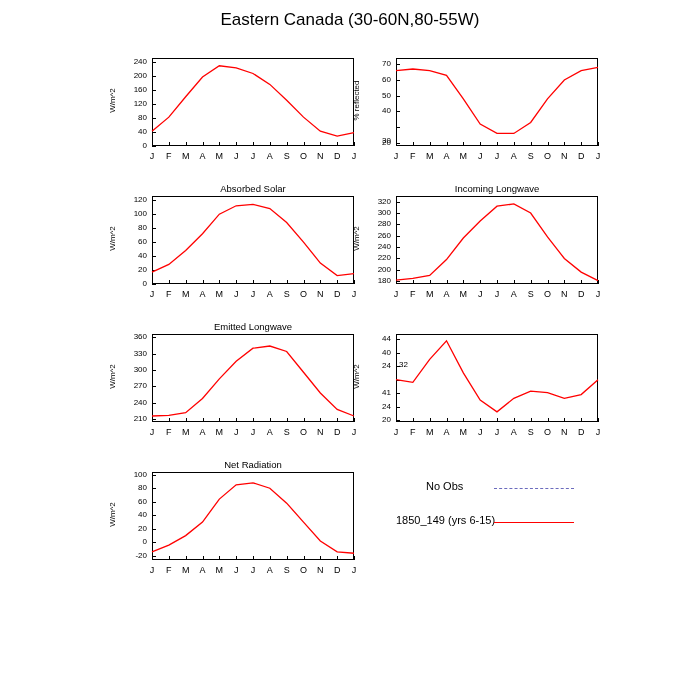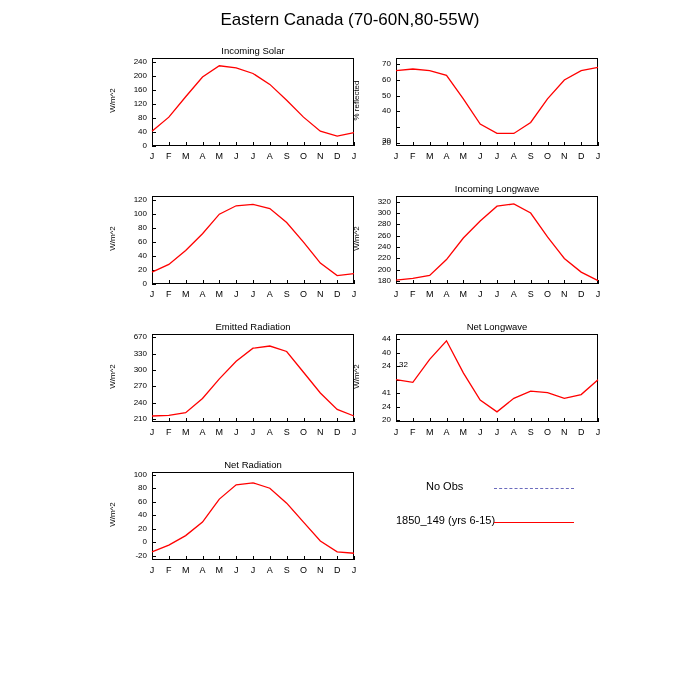--- a/index.html
+++ b/index.html
@@ -13,25 +13,24 @@
   .xtick{position:absolute;font-size:9px;color:#000;text-align:center;white-space:nowrap;}
   .tickmark{position:absolute;background:#000;}
   svg{position:absolute;left:0;top:0;overflow:visible;}
   #legend{position:absolute;}
   .leg-label{position:absolute;font-size:11px;color:#000;white-space:nowrap;}
   .leg-line{position:absolute;height:0;border-top:1.6px solid;}
 </style>
 </head>
 <body>
 
-<div id="title">Eastern Canada (70-60N,80-55W)</div>
+<div id="title">Eastern Canada (30-60N,80-55W)</div>
 
 <div id="panels">
     <div class="panel" style="left: 152px; top: 58px; width: 202px; height: 88px;">
-      <div class="plot-title">Incoming Solar</div>
       <div class="frame" style="width: 202px; height: 88px;"></div>
       <div class="ytick" style="left: -36px; width: 31px; top: 83px;">0</div>
       <div class="tickmark" style="left: 0px; top: 88px; width: 4px; height: 1px;"></div>
       <div class="ytick" style="left: -36px; width: 31px; top: 68.92px;">40</div>
       <div class="tickmark" style="left: 0px; top: 73.92px; width: 4px; height: 1px;"></div>
       <div class="ytick" style="left: -36px; width: 31px; top: 54.84px;">80</div>
       <div class="tickmark" style="left: 0px; top: 59.84px; width: 4px; height: 1px;"></div>
       <div class="ytick" style="left: -36px; width: 31px; top: 40.76px;">120</div>
       <div class="tickmark" style="left: 0px; top: 45.76px; width: 4px; height: 1px;"></div>
       <div class="ytick" style="left: -36px; width: 31px; top: 26.68px;">160</div>
@@ -110,20 +109,21 @@
       <div class="xtick" style="left: 177.167px; width: 16px; top: 93px;">D</div>
       <div class="tickmark" style="left: 185.167px; top: 84px; width: 1px; height: 4px;"></div>
       <div class="xtick" style="left: 194px; width: 16px; top: 93px;">J</div>
       <div class="tickmark" style="left: 202px; top: 84px; width: 1px; height: 4px;"></div>
       <div class="ylabel" style="left: -62px; top: 38px; width: 44px; text-align: center; transform: rotate(-90deg);">% reflected</div>
       <svg width="202" height="88">
         <polyline points="0,12.57142857142857 16.833333333333332,11 33.666666666666664,12.57142857142857 50.5,17.285714285714278 67.33333333333333,40.85714285714286 84.16666666666667,66 101,75.42857142857143 117.83333333333334,75.42857142857143 134.66666666666666,64.42857142857143 151.5,40.85714285714286 168.33333333333334,22 185.16666666666666,12.57142857142857 202,9.42857142857143" fill="none" stroke="#ff0000" stroke-width="1.3"></polyline>
       </svg>
     </div>
     <div class="panel" style="left: 152px; top: 196px; width: 202px; height: 88px;">
+      <div class="plot-title">Absorbed Solar</div>
       <div class="frame" style="width: 202px; height: 88px;"></div>
       <div class="ytick" style="left: -36px; width: 31px; top: 83px;">0</div>
       <div class="tickmark" style="left: 0px; top: 88px; width: 4px; height: 1px;"></div>
       <div class="ytick" style="left: -36px; width: 31px; top: 69.0317px;">20</div>
       <div class="tickmark" style="left: 0px; top: 74.0317px; width: 4px; height: 1px;"></div>
       <div class="ytick" style="left: -36px; width: 31px; top: 55.0635px;">40</div>
       <div class="tickmark" style="left: 0px; top: 60.0635px; width: 4px; height: 1px;"></div>
       <div class="ytick" style="left: -36px; width: 31px; top: 41.0952px;">60</div>
       <div class="tickmark" style="left: 0px; top: 46.0952px; width: 4px; height: 1px;"></div>
       <div class="ytick" style="left: -36px; width: 31px; top: 27.127px;">80</div>
@@ -207,33 +207,33 @@
       <div class="xtick" style="left: 177.167px; width: 16px; top: 93px;">D</div>
       <div class="tickmark" style="left: 185.167px; top: 84px; width: 1px; height: 4px;"></div>
       <div class="xtick" style="left: 194px; width: 16px; top: 93px;">J</div>
       <div class="tickmark" style="left: 202px; top: 84px; width: 1px; height: 4px;"></div>
       <div class="ylabel" style="left: -62px; top: 38px; width: 44px; text-align: center; transform: rotate(-90deg);">W/m^2</div>
       <svg width="202" height="88">
         <polyline points="0,84.02580645161291 16.833333333333332,82.3225806451613 33.666666666666664,79.48387096774194 50.5,63.587096774193554 67.33333333333333,42.012903225806454 84.16666666666667,24.98064516129032 101,10.219354838709677 117.83333333333334,7.948387096774198 134.66666666666666,17.032258064516128 151.5,40.87741935483871 168.33333333333334,62.45161290322581 185.16666666666666,76.07741935483871 202,84.59354838709677" fill="none" stroke="#ff0000" stroke-width="1.3"></polyline>
       </svg>
     </div>
     <div class="panel" style="left: 152px; top: 334px; width: 202px; height: 88px;">
-      <div class="plot-title">Emitted Radiation</div>
+      <div class="plot-title">Emitted Longwave</div>
       <div class="frame" style="width: 202px; height: 88px;"></div>
       <div class="ytick" style="left: -36px; width: 31px; top: 80.2671px;">210</div>
       <div class="tickmark" style="left: 0px; top: 85.2671px; width: 4px; height: 1px;"></div>
       <div class="ytick" style="left: -36px; width: 31px; top: 63.8696px;">240</div>
       <div class="tickmark" style="left: 0px; top: 68.8696px; width: 4px; height: 1px;"></div>
       <div class="ytick" style="left: -36px; width: 31px; top: 47.472px; text-align: right;">270</div>
       <div class="tickmark" style="left: 0px; top: 52.472px; width: 4px; height: 1px;"></div>
       <div class="ytick" style="left: -36px; width: 31px; top: 31.0745px;">300</div>
       <div class="tickmark" style="left: 0px; top: 36.0745px; width: 4px; height: 1px;"></div>
       <div class="ytick" style="left: -36px; width: 31px; top: 14.677px;">330</div>
       <div class="tickmark" style="left: 0px; top: 19.677px; width: 4px; height: 1px;"></div>
-      <div class="ytick" style="left: -36px; width: 31px; top: -1.7205px;">670</div>
+      <div class="ytick" style="left: -36px; width: 31px; top: -1.7205px;">360</div>
       <div class="tickmark" style="left: 0px; top: 3.2795px; width: 4px; height: 1px;"></div>
       <div class="xtick" style="left: -8px; width: 16px; top: 93px;">J</div>
       <div class="tickmark" style="left: 0px; top: 84px; width: 1px; height: 4px;"></div>
       <div class="xtick" style="left: 8.83333px; width: 16px; top: 93px;">F</div>
       <div class="tickmark" style="left: 16.8333px; top: 84px; width: 1px; height: 4px;"></div>
       <div class="xtick" style="left: 25.6667px; width: 16px; top: 93px;">M</div>
       <div class="tickmark" style="left: 33.6667px; top: 84px; width: 1px; height: 4px;"></div>
       <div class="xtick" style="left: 42.5px; width: 16px; top: 93px;">A</div>
       <div class="tickmark" style="left: 50.5px; top: 84px; width: 1px; height: 4px;"></div>
       <div class="xtick" style="left: 59.3333px; width: 16px; top: 93px;">M</div>
@@ -253,21 +253,20 @@
       <div class="xtick" style="left: 177.167px; width: 16px; top: 93px;">D</div>
       <div class="tickmark" style="left: 185.167px; top: 84px; width: 1px; height: 4px;"></div>
       <div class="xtick" style="left: 194px; width: 16px; top: 93px;">J</div>
       <div class="tickmark" style="left: 202px; top: 84px; width: 1px; height: 4px;"></div>
       <div class="ylabel" style="left: -62px; top: 38px; width: 44px; text-align: center; transform: rotate(-90deg);">W/m^2</div>
       <svg width="202" height="88">
         <polyline points="0,81.98757763975155 16.833333333333332,81.44099378881988 33.666666666666664,78.70807453416148 50.5,64.49689440993788 67.33333333333333,44.81987577639752 84.16666666666667,27.329192546583855 101,14.211180124223603 117.83333333333334,12.024844720496901 134.66666666666666,17.49068322981367 151.5,38.2608695652174 168.33333333333334,59.03105590062111 185.16666666666666,75.42857142857143 202,81.98757763975155" fill="none" stroke="#ff0000" stroke-width="1.3"></polyline>
       </svg>
     </div>
     <div class="panel" style="left: 396px; top: 334px; width: 202px; height: 88px;">
-      <div class="plot-title">Net Longwave</div>
       <div class="frame" style="width: 202px; height: 88px;"></div>
       <div class="ytick" style="left: -36px; width: 31px; top: 81.3077px;">20</div>
       <div class="tickmark" style="left: 0px; top: 86.3077px; width: 4px; height: 1px;"></div>
       <div class="ytick" style="left: -36px; width: 31px; top: 67.7692px;">24</div>
       <div class="tickmark" style="left: 0px; top: 72.7692px; width: 4px; height: 1px;"></div>
       <div class="ytick" style="left: -36px; width: 31px; top: 54.2308px;">41</div>
       <div class="tickmark" style="left: 0px; top: 59.2308px; width: 4px; height: 1px;"></div>
       <div class="ytick" style="left: -36px; width: 48px; top: 26px;">32</div>
       <div class="tickmark" style="left: 0px; top: 45.6923px; width: 4px; height: 1px;"></div>
       <div class="ytick" style="left: -36px; width: 31px; top: 27.1538px;">24</div>

